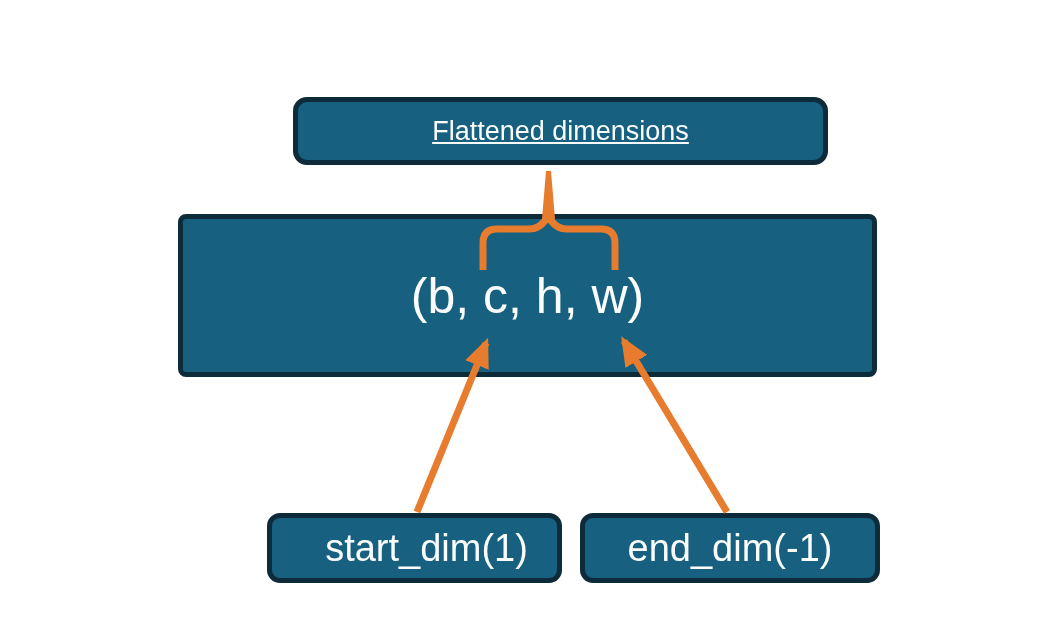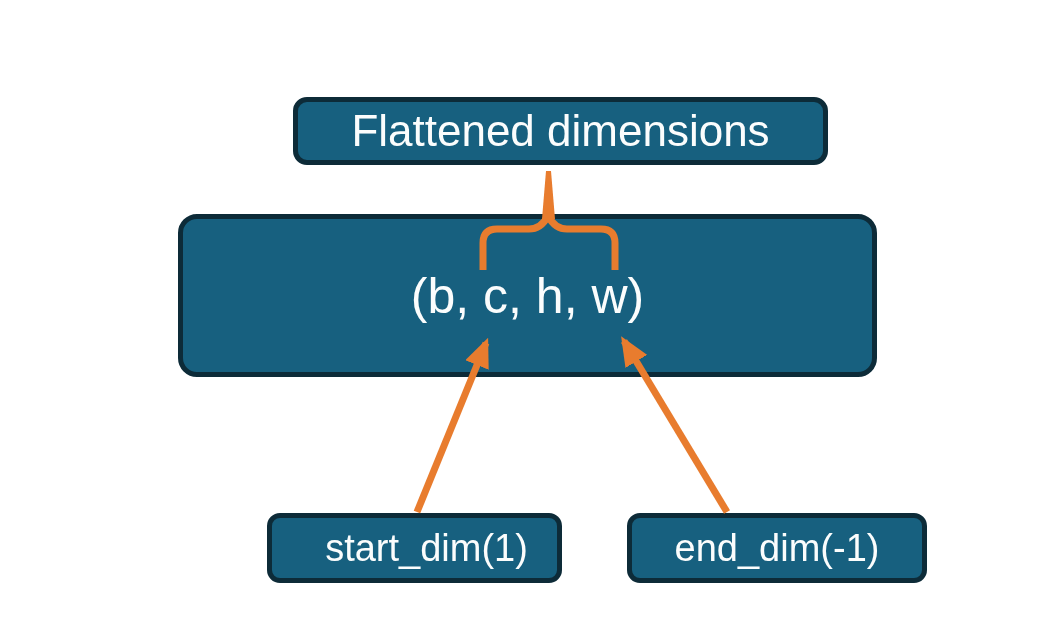--- a/index.html
+++ b/index.html
@@ -31,36 +31,37 @@
     display: flex;
     align-items: center;
     justify-content: center;
     text-align: center;
     line-height: 1;
   }
   .node-title {
     left: 293px; top: 97px;
     width: 535px; height: 68px;
     border-radius: 14px;
-    font-size: 44px;
+    font-size: 27px;
+    text-decoration: underline;
   }
   .node-tensor {
     left: 178px; top: 214px;
     width: 699px; height: 163px;
-    border-radius: 19px;
+    border-radius: 8px;
     font-size: 50px;
   }
   .node-param {
     top: 513px;
     height: 70px;
     border-radius: 13px;
     font-size: 38px;
   }
   .node-start { left: 267px; width: 295px; padding-left: 24px; }
-  .node-end   { left: 580px; width: 300px; margin-left: 47px; }
+  .node-end   { left: 580px; width: 300px; }
   .overlay {
     position: absolute;
     left: 0; top: 0;
     width: 1038px; height: 632px;
     pointer-events: none;
   }
   .accent-stroke { stroke: var(--accent); fill: none; }
   .accent-fill { fill: var(--accent); }
 </style>
 </head>

